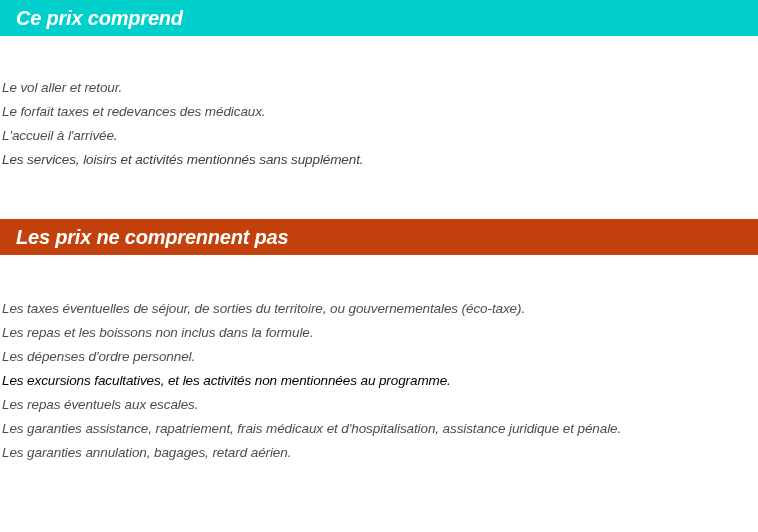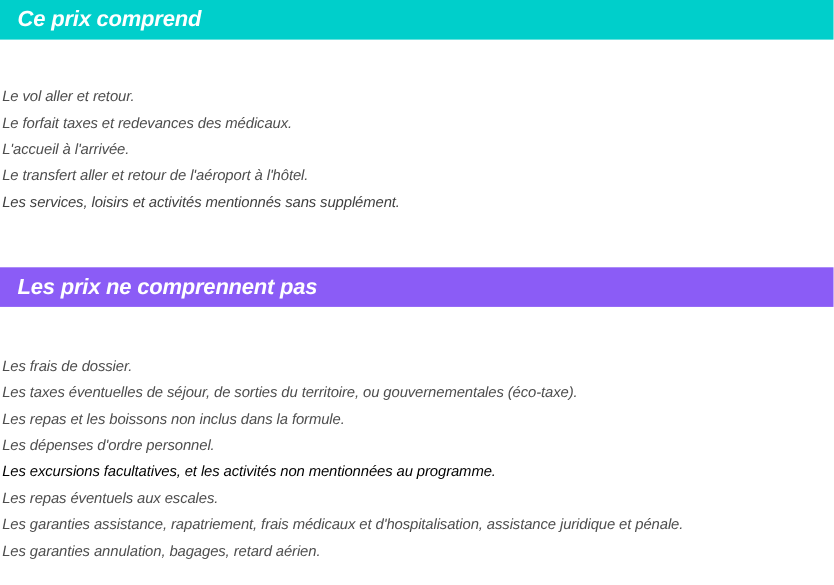--- a/index.html
+++ b/index.html
@@ -75,33 +75,31 @@
 <div class="page" style="background: rgb(255, 255, 255);">
 
   <div class="section">
     <div class="section-header" style="background: rgb(0, 207, 203);">
       <span class="title" style="color: rgb(255, 255, 255);">Ce prix comprend</span>
     </div>
     <div class="section-body">
       <div class="item-line" style="color: rgb(77, 77, 77);">Le vol aller et retour.</div>
       <div class="item-line" style="color: rgb(77, 77, 77);">Le forfait taxes et redevances des médicaux.</div>
       <div class="item-line" style="color: rgb(77, 77, 77);">L'accueil à l'arrivée.</div>
-      <div class="item-line" style="color: rgb(77, 77, 77);">Le transfert aller et retour de l'aéroport à l'hôtel.</div>
       <div class="item-line" style="color: #404040;">Les services, loisirs et activités mentionnés sans supplément.</div>
     </div>
   </div>
 
   <div class="section-gap"></div>
 
   <div class="section">
-    <div class="section-header" style="background: #8b5cf6;">
+    <div class="section-header" style="background: #c2410c;">
       <span class="title" style="color: rgb(255, 255, 255);">Les prix ne comprennent pas</span>
     </div>
     <div class="section-body section-two-body">
-      <div class="item-line" style="color: rgb(77, 77, 77);">Les frais de dossier.</div>
       <div class="item-line" style="color: rgb(77, 77, 77);">Les taxes éventuelles de séjour, de sorties du territoire, ou gouvernementales (éco-taxe).</div>
       <div class="item-line" style="color: rgb(77, 77, 77);">Les repas et les boissons non inclus dans la formule.</div>
       <div class="item-line" style="color: rgb(77, 77, 77);">Les dépenses d'ordre personnel.</div>
       <div class="item-line" style="color: #000000;">Les excursions facultatives, et les activités non mentionnées au programme.</div>
       <div class="item-line" style="color: rgb(77, 77, 77);">Les repas éventuels aux escales.</div>
       <div class="item-line" style="color: rgb(77, 77, 77);">Les garanties assistance, rapatriement, frais médicaux et d'hospitalisation, assistance juridique et pénale.</div>
       <div class="item-line" style="color: rgb(77, 77, 77);">Les garanties annulation, bagages, retard aérien.</div>
     </div>
   </div>
 

